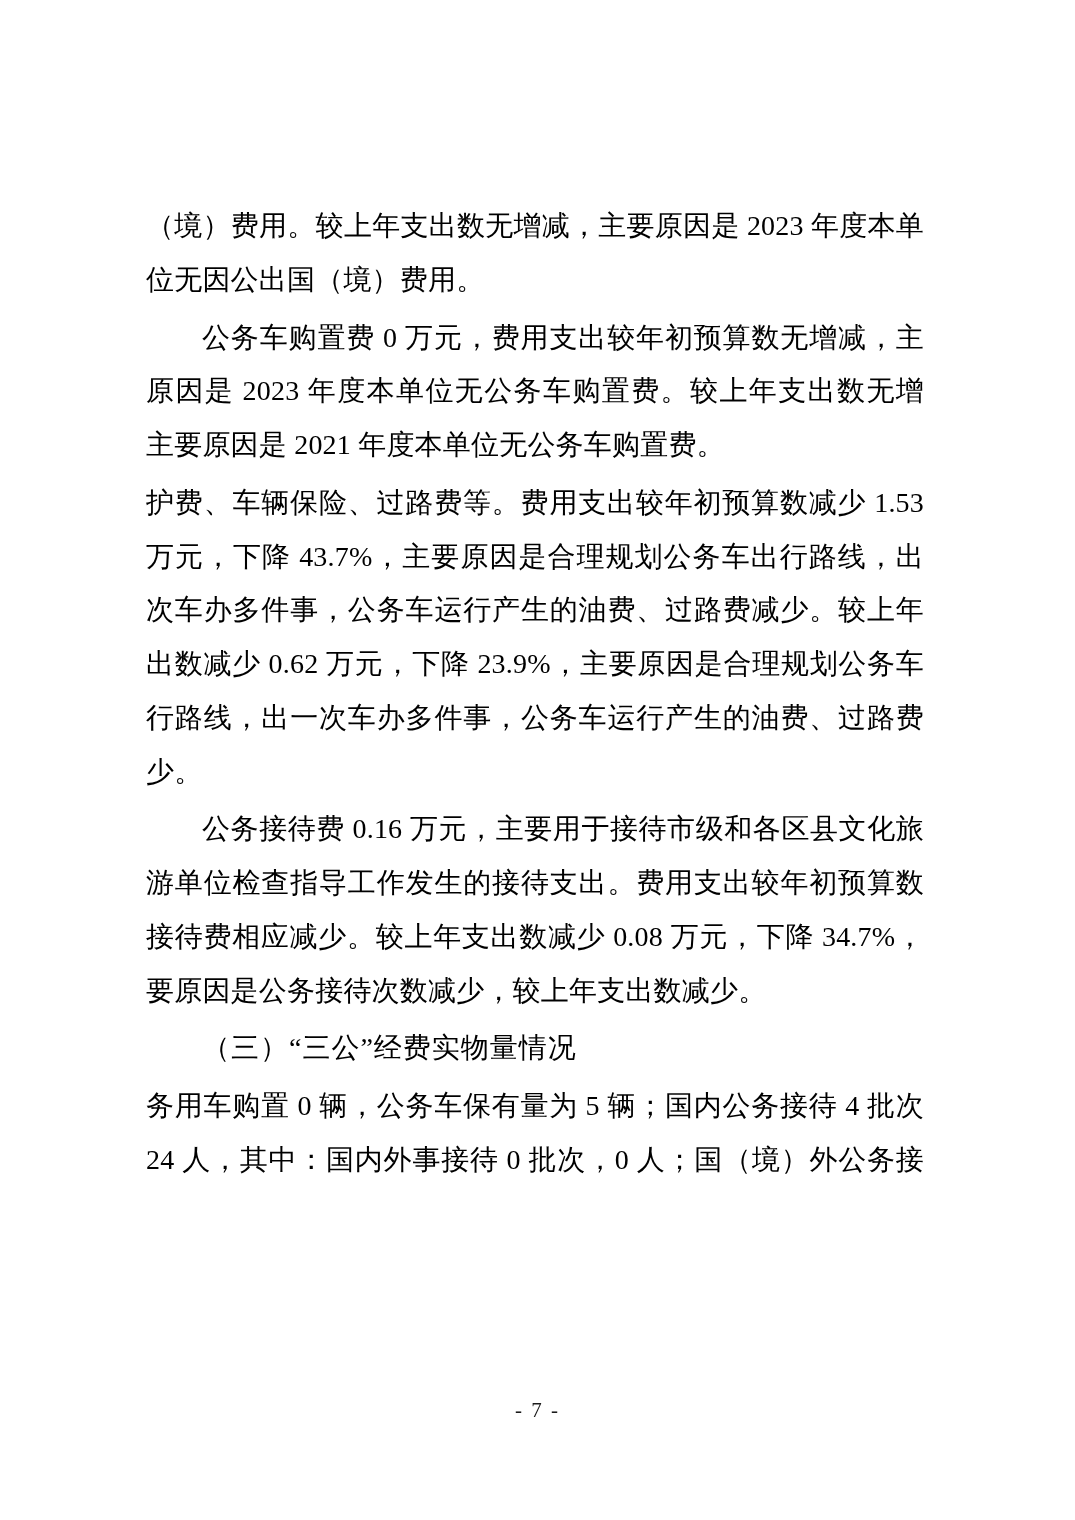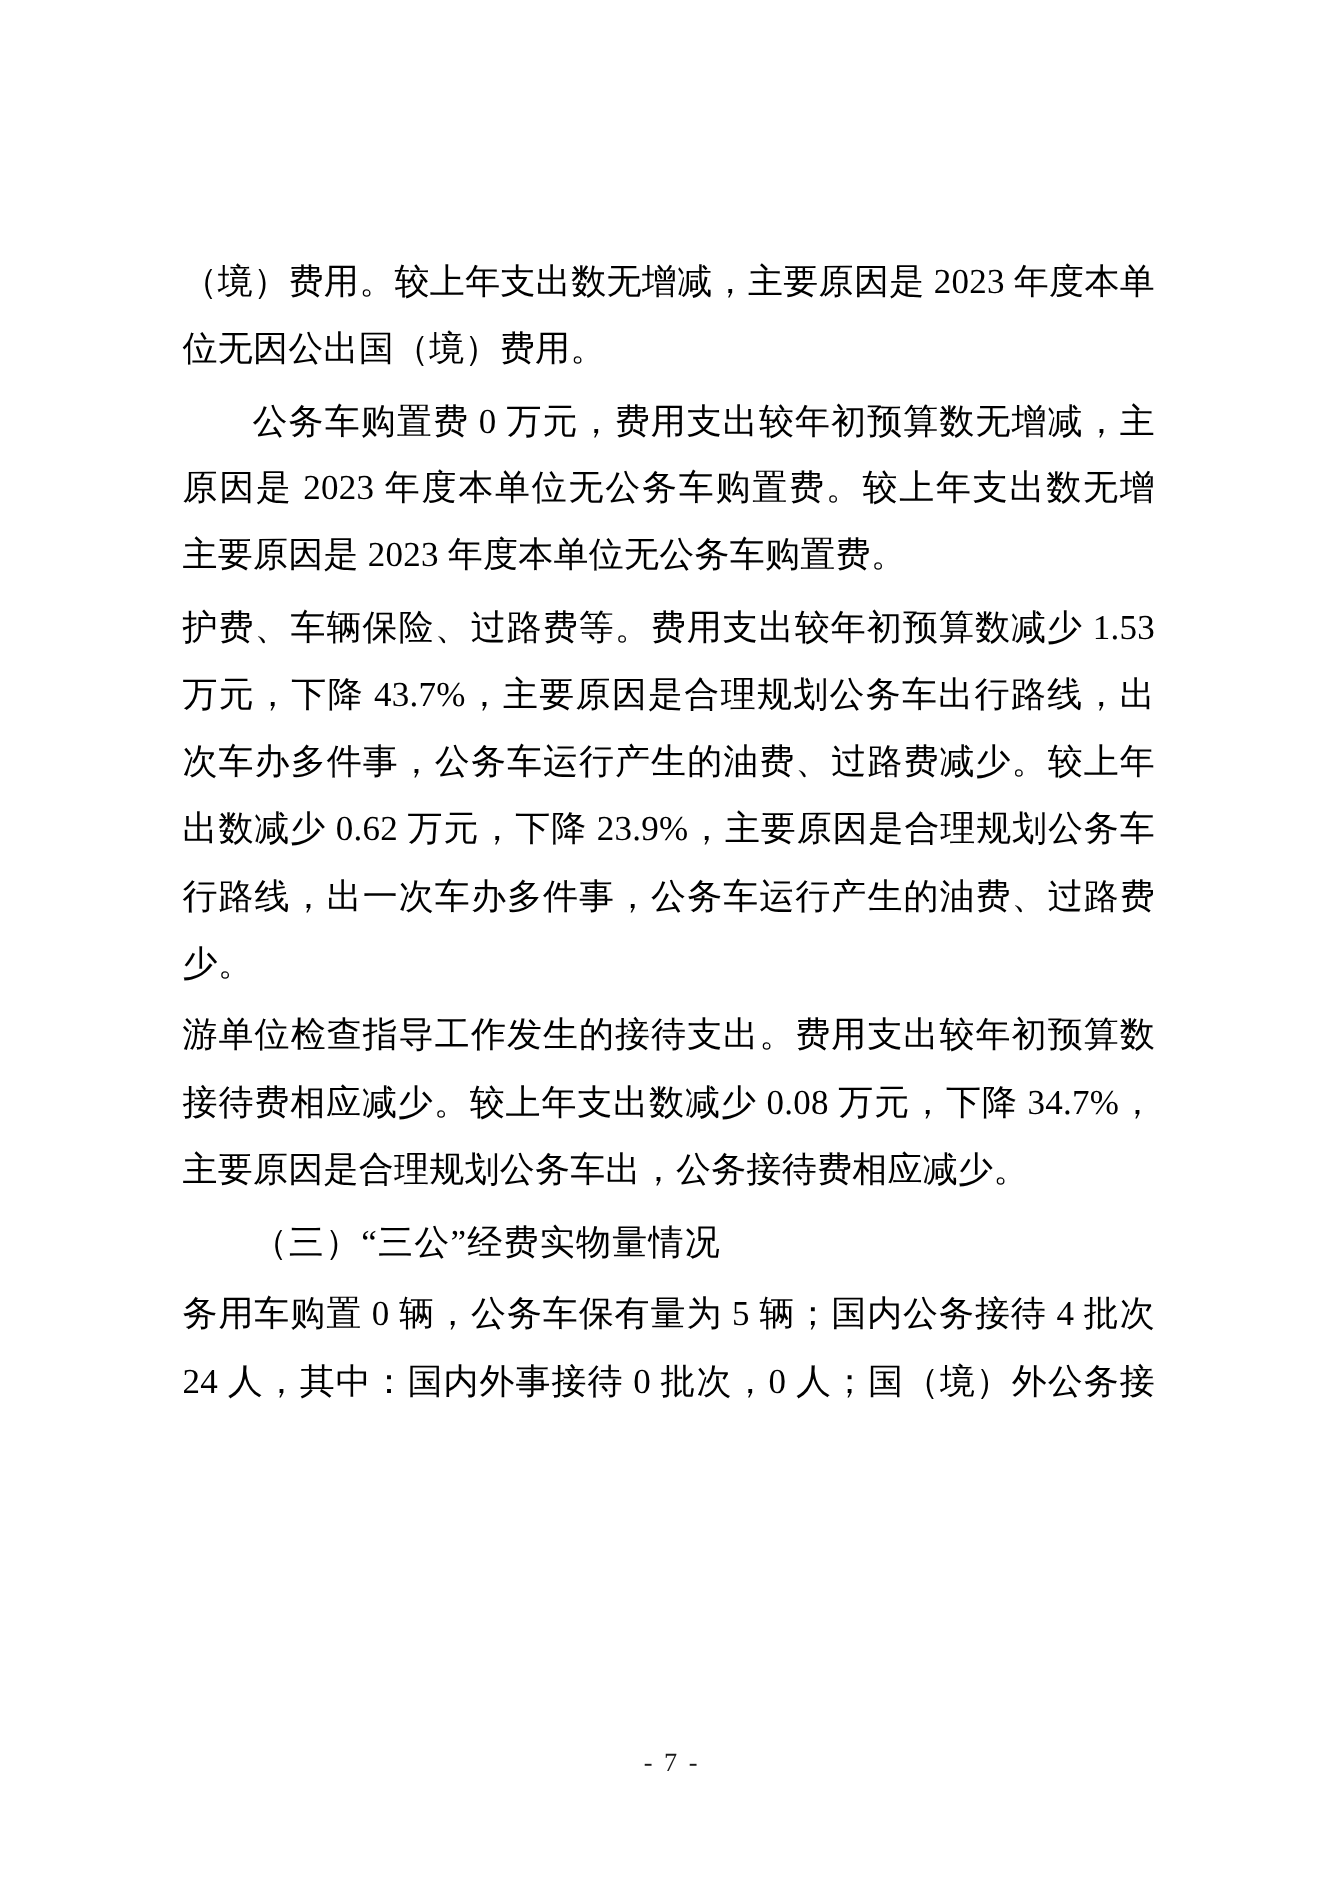--- a/index.html
+++ b/index.html
@@ -71,34 +71,35 @@
 <div class="page">
 
   <main class="content" id="document-body">
       <div class="para body">
         <div class="line fill">（境）费用。较上年支出数无增减，主要原因是 2023 年度本单</div>
         <div class="line">位无因公出国（境）费用。</div>
       </div>
       <div class="para body">
         <div class="line fill indent">公务车购置费 0 万元，费用支出较年初预算数无增减，主要</div>
         <div class="line fill">原因是 2023 年度本单位无公务车购置费。较上年支出数无增减，</div>
-        <div class="line">主要原因是 2023 年度本单位无公务车购置费。</div>
+        <div class="line">主要原因是 2021 年度本单位无公务车购置费。</div>
       </div>
       <div class="para body">
         <div class="line fill">护费、车辆保险、过路费等。费用支出较年初预算数减少 1.53</div>
         <div class="line fill">万元，下降 43.7%，主要原因是合理规划公务车出行路线，出一</div>
         <div class="line fill">次车办多件事，公务车运行产生的油费、过路费减少。较上年支</div>
         <div class="line fill">出数减少 0.62 万元，下降 23.9%，主要原因是合理规划公务车出</div>
         <div class="line fill">行路线，出一次车办多件事，公务车运行产生的油费、过路费减</div>
         <div class="line">少。</div>
       </div>
       <div class="para body">
+        <div class="line fill indent">公务接待费 0.16 万元，主要用于接待市级和各区县文化旅</div>
         <div class="line fill">游单位检查指导工作发生的接待支出。费用支出较年初预算数减</div>
         <div class="line fill">接待费相应减少。较上年支出数减少 0.08 万元，下降 34.7%，主</div>
-        <div class="line">主要原因是合理规划公务车出，公务接待费相应减少。</div>
+        <div class="line">要原因是公务接待次数减少，较上年支出数减少。</div>
       </div>
       <div class="para heading">
         <div class="line indent">（三）“三公”经费实物量情况</div>
       </div>
       <div class="para body">
         <div class="line fill">务用车购置 0 辆，公务车保有量为 5 辆；国内公务接待 4 批次</div>
         <div class="line">24 人，其中：国内外事接待 0 批次，0 人；国（境）外公务接待</div>
       </div>
     </main>
 

